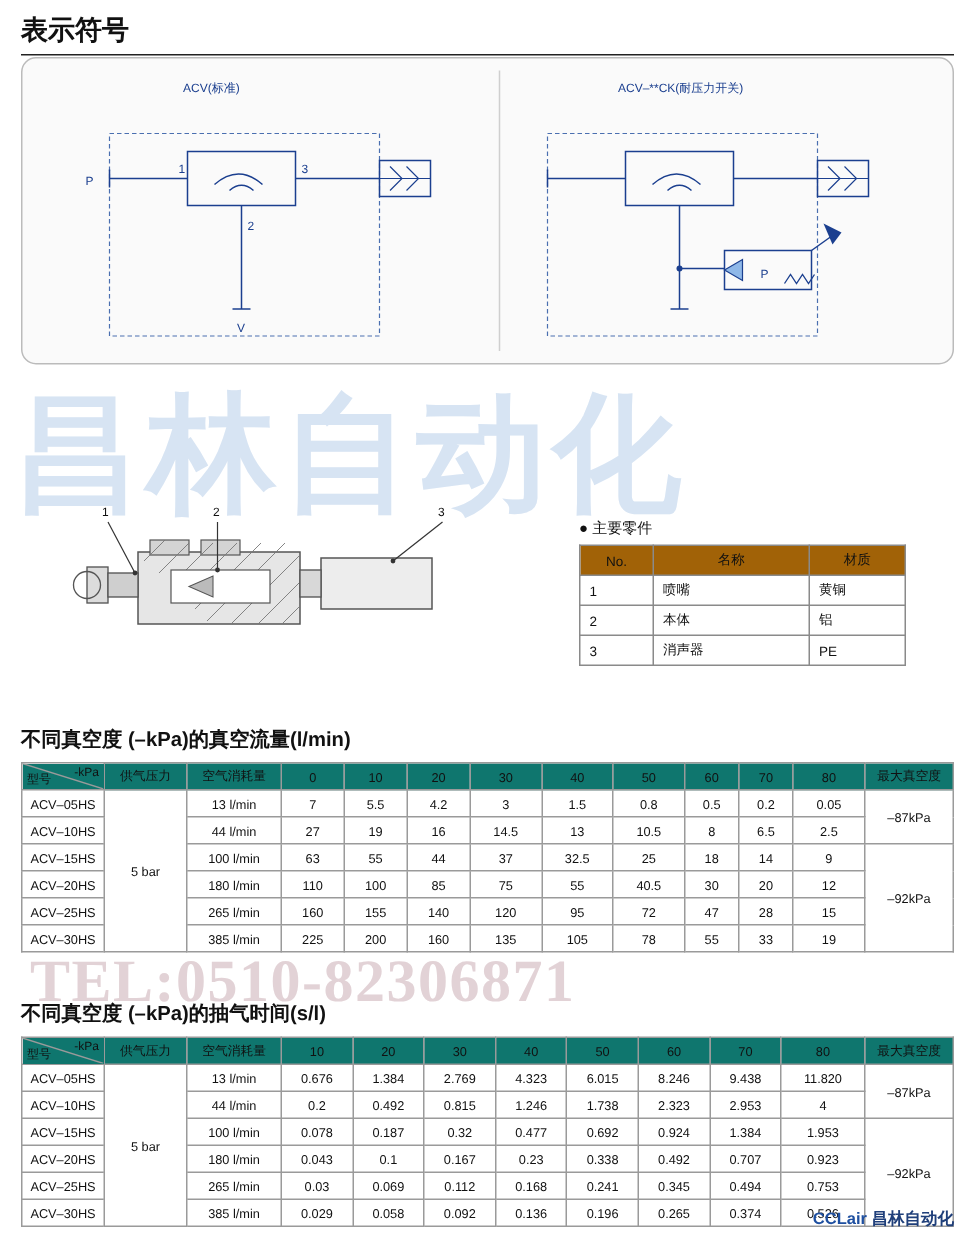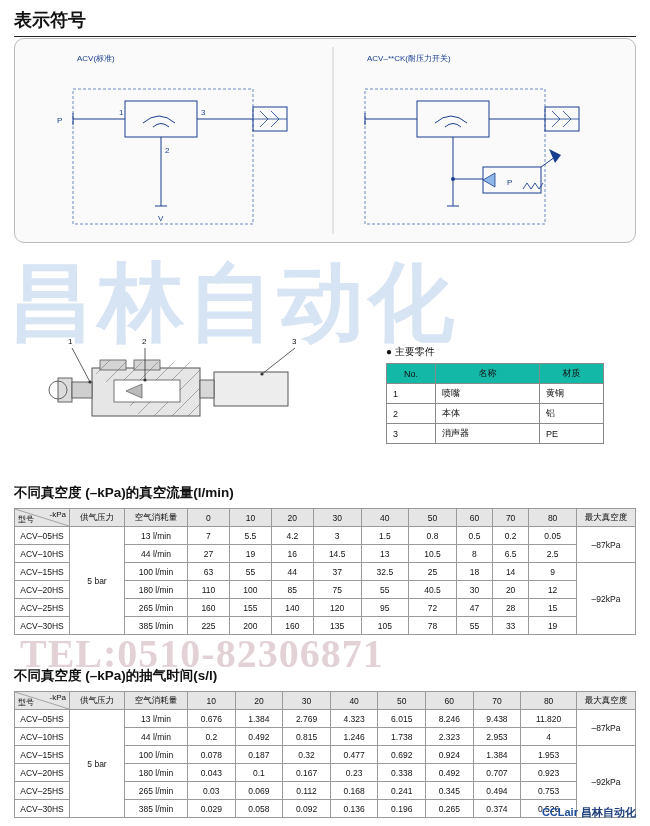--- a/index.html
+++ b/index.html
@@ -16,21 +16,21 @@
     margin:0;padding:0;
   }
   .hr{height:1px;background:#222;width:100%;}
 
   
   .symbol-box{
     position:absolute;left:14px;top:38px;width:620px;height:203px;
     border:1px solid #bbb;border-radius:10px;background:#fafafa;
   }
   .sym-cap{
-    position:absolute;font-size:8px;color:#1b3f8f;white-space:nowrap;
+    position:absolute;font-size:8px;color:#1b3f8f;white-space:nowrap;margin-left:45px;
   }
   .sym-svg{position:absolute;left:0;top:0;}
 
   
   .wm{
     position:absolute;left:0;top:0;width:650px;height:826px;
     pointer-events:none;
   }
   .wm-cclair{
     position:absolute;left:48px;top:128px;
@@ -58,38 +58,38 @@
 
   
   .struct-box{
     position:absolute;left:14px;top:330px;width:350px;height:120px;
   }
   
   .parts-wrap{position:absolute;left:386px;top:345px;width:220px;}
   .parts-title{font-size:10px;color:#111;margin-bottom:4px;}
   table.parts{border-collapse:collapse;width:218px;font-size:9px;}
   table.parts th{
-    background:#14b8a6;border:1px solid #8a8a8a;padding:3px 4px;
+    background:#a16207;border:1px solid #8a8a8a;padding:3px 4px;
     font-weight:normal;text-align:center;
   }
   table.parts td{
     border:1px solid #8a8a8a;padding:3px 4px;text-align:center;background:#fff;
   }
   table.parts td.l{text-align:left;padding-left:6px;}
 
   
   .tbl-wrap{position:absolute;left:14px;width:622px;}
   table.data{
     border-collapse:collapse;width:622px;font-size:8.5px;background:#fff;
   }
   table.data th,table.data td{
     border:1px solid #9a9a9a;text-align:center;padding:2px 1px;height:13px;
     white-space:nowrap;
   }
-  table.data thead th{background:#e5e5e5;font-weight:normal;}
+  table.data thead th{background:#0f766e;font-weight:normal;}
   .corner{position:relative;width:52px;padding:0 !important;}
   .corner .tl{position:absolute;left:3px;bottom:1px;font-size:8px;}
   .corner .br{position:absolute;right:3px;top:1px;font-size:8px;}
   .corner .slash{
     position:absolute;left:0;top:0;width:100%;height:100%;
   }
   td.model{width:52px;}
   td.press{width:52px;}
   td.cons{width:60px;}
   td.vac{width:56px;}

